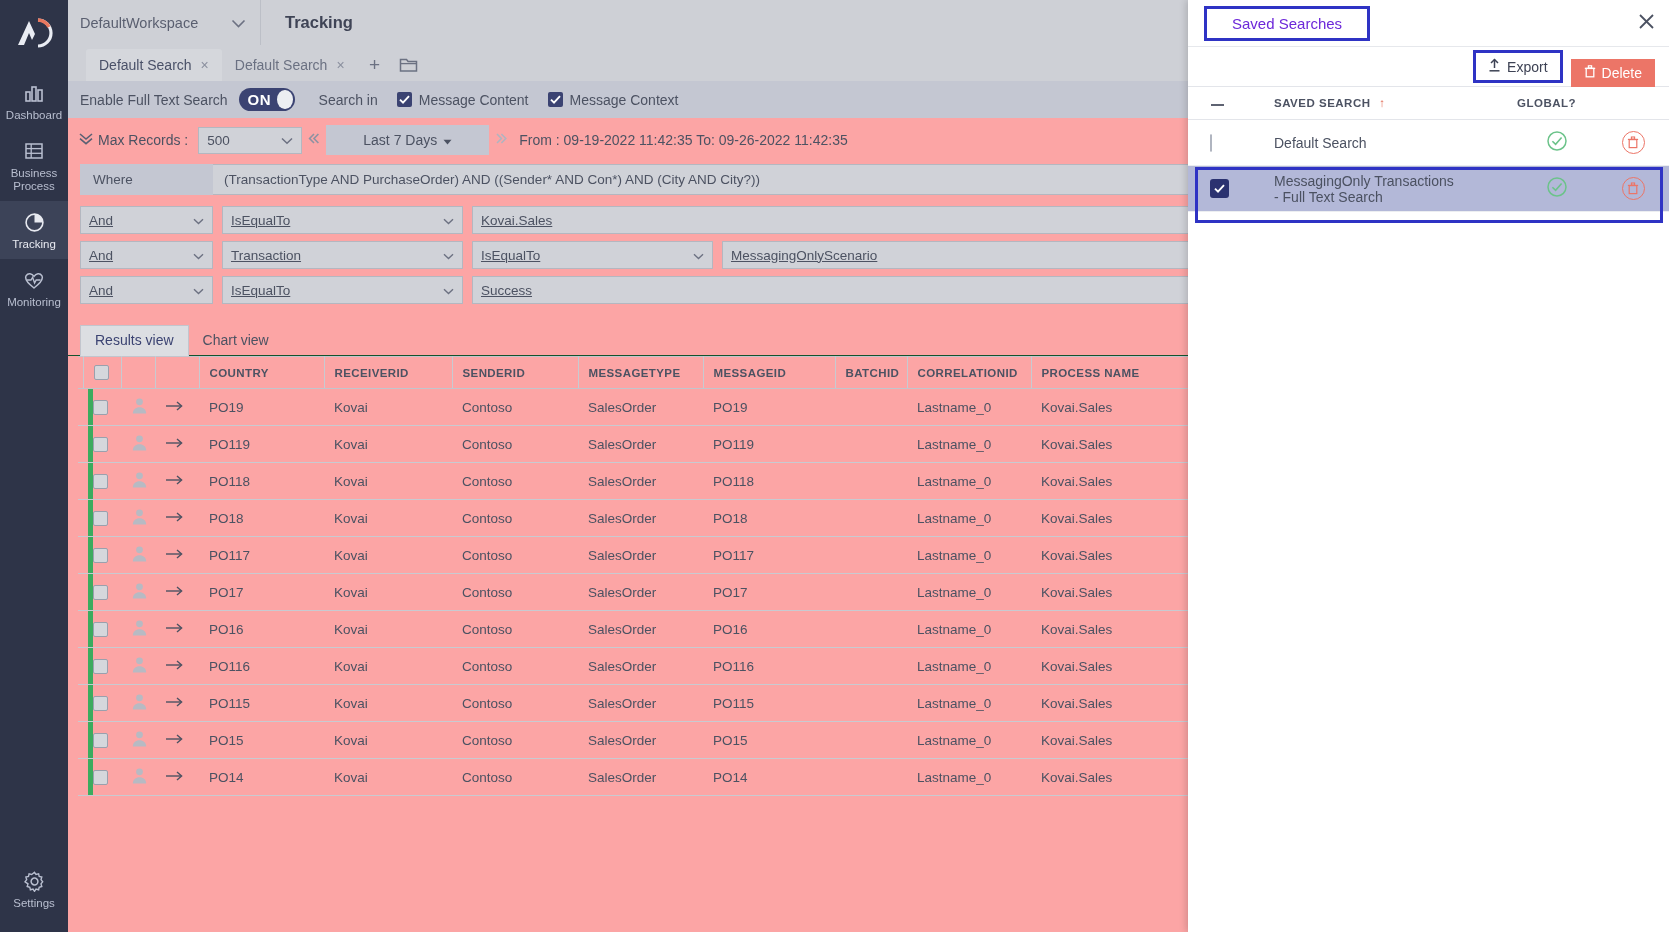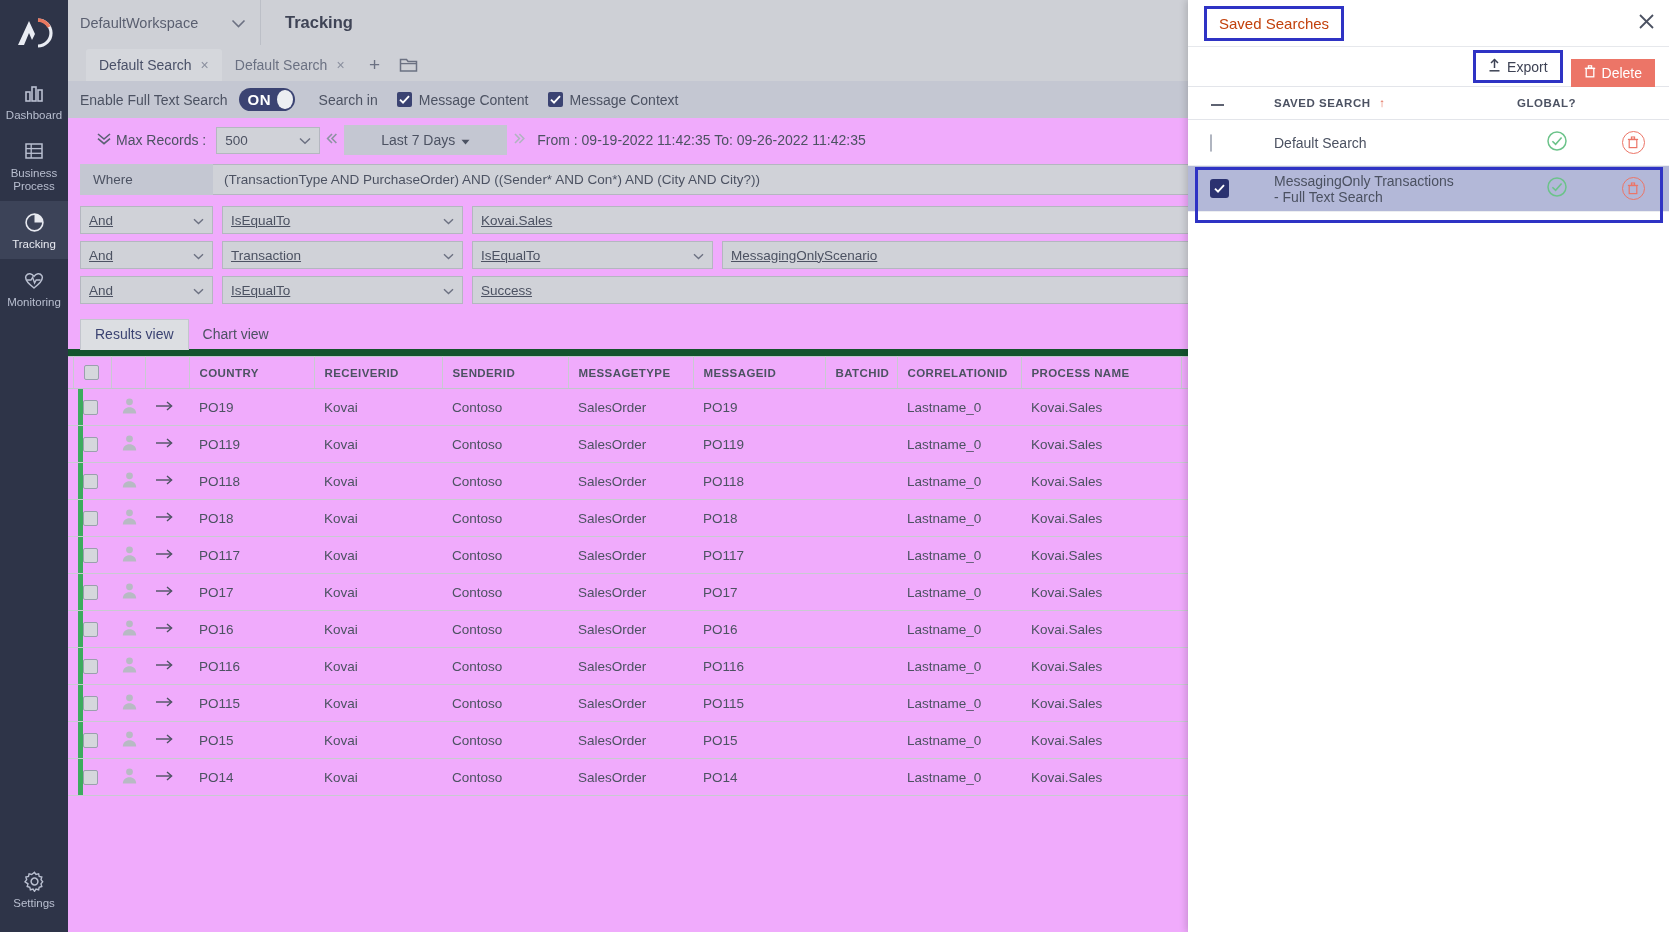--- a/index.html
+++ b/index.html
@@ -60,21 +60,21 @@
     border-top-left-radius: 3px; border-top-right-radius: 3px;
   }
   .srch-tab.active { background: #d5d7dc; color: #4a5168; }
   .srch-tab .x { font-size: 14px; color: #8a8f9e; line-height: 1; }
   .tab-btn { width: 34px; height: 32px; display:flex; align-items:center; justify-content:center;
     color:#6b7182; cursor:pointer; font-size: 19px; }
 
   
   #content {
     position: absolute; left: 68px; top: 81px; width: 1601px; height: 851px;
-    background: #f0abfc;
+    background: #fca5a5;
   }
 
   
   #ft-bar {
     height: 37px; background: #c4c7d2; display: flex; align-items: center;
     padding: 0 14px 0 12px; gap: 0px;
   }
   #ft-bar .lbl { font-size: 14px; color: #4c5262; }
   .toggle {
     width: 56px; height: 23px; border-radius: 12px; background: #3b4372;
@@ -91,21 +91,21 @@
   .cbx svg { display:block; }
   .cbx-wrap .cl { font-size: 14px; color: #4c5262; }
   #search-btn {
     margin-left: auto; background: #3b4372; color: #fff; font-size: 14px;
     height: 27px; padding: 0 13px; display: flex; align-items: center; gap: 6px;
     cursor: pointer;
   }
   #save-icon-btn { margin-left: 16px; width: 22px; display:flex; align-items:center; justify-content:center; cursor:pointer; }
 
   
-  #crit-bar { height: 44px; display: flex; align-items: center; padding-left: 24px; gap: 0; }
+  #crit-bar { height: 44px; display: flex; align-items: center; padding-left: 6px; gap: 0; }
   #crit-bar .chev { color: #5a6073; font-size: 15px; width: 24px; text-align:center; cursor:pointer; }
   #crit-bar .mrlbl { font-size: 14px; color: #4c5262; margin-right: 10px; }
   .sel {
     background: #d0d2d8; border: 1px solid #b4b7c0; height: 27px;
     font-size: 13.5px; color: #4c5262; display: flex; align-items: center;
     padding: 0 8px; justify-content: space-between; cursor: pointer;
   }
   #maxrec-sel { width: 104px; text-align: center; }
   .arr-btn { width: 24px; text-align: center; color: #8d92a2; font-size: 14px; cursor: pointer; }
   #range-btn {
@@ -131,30 +131,30 @@
   .frow { display: flex; align-items: center; gap: 9px; }
   .frow .sel.f-logic { width: 133px; }
   .frow .sel.f-field { width: 241px; }
   .frow .sel.f-op    { width: 241px; }
   .frow .sel.f-val   { flex: 1; }
   .frow .sel { height: 28px; text-decoration: underline; }
   .del-btn { width: 26px; display:flex; align-items:center; justify-content:center; cursor:pointer; }
 
   
   #viewtabs { margin-top: 22px; padding-left: 12px; display: flex; align-items: flex-end; height: 30px;
-    border-bottom: 7px solid #14532d; }
+    border-bottom: 1px solid #14532d; }
   .vtab { font-size: 14px; color: #4c5262; padding: 6px 14px 7px; cursor: pointer; }
   .vtab.active { background: #dcdee2; border: 1px solid #c2c5cd; border-bottom-color: #dcdee2; margin-bottom: -1px; color:#3b4372;}
 
   
   #results-head { display: flex; align-items: baseline; gap: 12px; padding: 14px 0 10px 10px; }
   #res-count { font-size: 15px; font-weight: bold; color: #3f4456; }
   #res-note { font-size: 12.5px; color: #5a6073; font-style: italic; }
 
-  #table-wrap { }
+  #table-wrap { padding-left: 10px; }
   table.grid { width: 1580px; border-collapse: collapse; table-layout: fixed; }
   table.grid th {
     font-size: 11.5px; letter-spacing: .4px; color: #4c5262; font-weight: bold;
     text-align: left; height: 32px; padding-left: 10px;
     border-top: 1px solid #c2c5cd; border-bottom: 1px solid #c2c5cd;
     border-right: 1px solid #c8cad1;
   }
   table.grid td {
     font-size: 13.5px; color: #4c5262; height: 36px; padding-left: 10px;
     border-bottom: 1px solid #c8cad1;
@@ -169,21 +169,21 @@
     display:block; cursor: pointer;
   }
 
   
   #ss-panel {
     position: absolute; right: 0; top: 0; width: 481px; height: 932px;
     background: #fff; box-shadow: -2px 0 7px rgba(0,0,0,.16);
   }
   #ss-header { height: 46px; display: flex; align-items: center; padding: 0 14px 0 16px; }
   #ss-title-box {
-    border: 3px solid #2f33c4; padding: 6px 12px; font-size: 15px; color: #c2410c;
+    border: 3px solid #2f33c4; padding: 6px 25px; font-size: 15px; color: #6d28d9;
   }
   #ss-close { margin-left: auto; font-size: 20px; color: #5a6073; cursor: pointer; line-height: 1; }
   #ss-toolbar { height: 40px; display: flex; align-items: center; justify-content: flex-end;
      padding-right: 14px; gap: 0px; border-top: 1px solid #e6e8ec; }
   #export-box { border: 3px solid #2f33c4; padding: 3px 6px; display: flex; align-items: center; }
   #export-btn { display: flex; align-items: center; gap: 6px; font-size: 14px; color: #3d4254; cursor: pointer; padding: 2px 6px;}
   #delete-btn {
     background: #ec7567; color: #fff; font-size: 14px; height: 28px; display: flex;
     align-items: center; gap: 6px; padding: 0 13px; margin-left: 8px; cursor: pointer; margin-top: 12px;
   }

